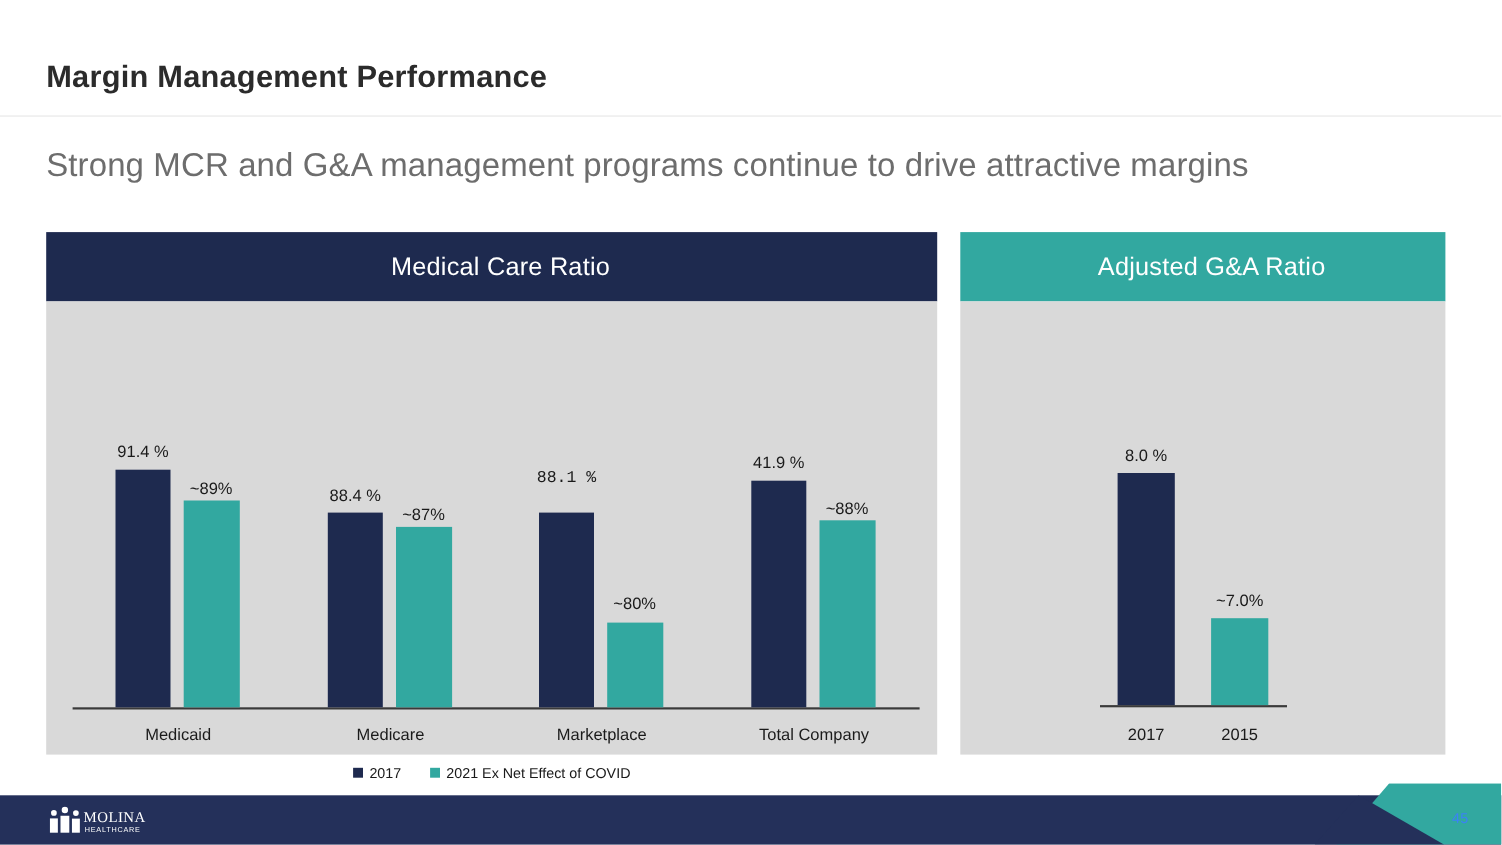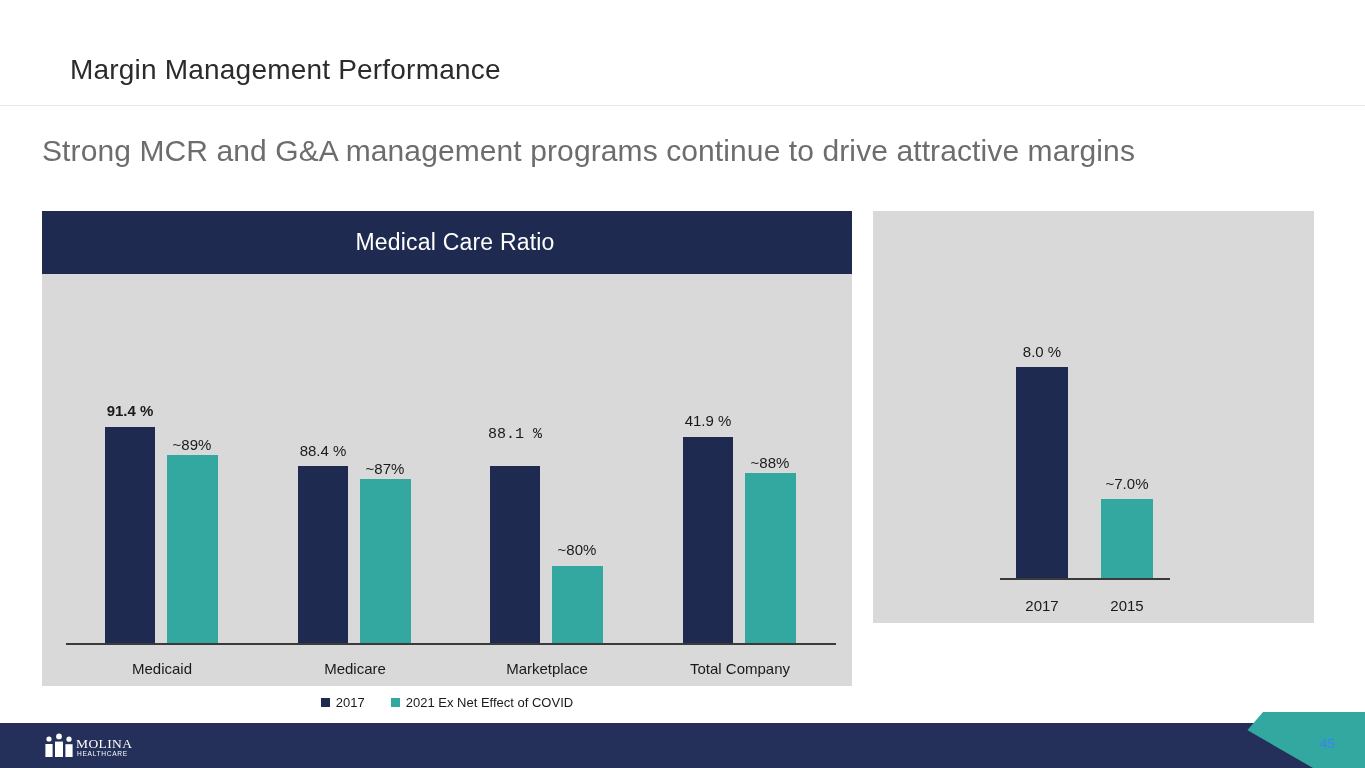--- a/index.html
+++ b/index.html
@@ -7,22 +7,22 @@
   body {
     font-family:"Liberation Sans", sans-serif;
     background:#ffffff;
     position:relative;
     overflow:hidden;
   }
 
   
   #slide-title {
     position:absolute; left:42px; top:54px;
-    font-size:28px; font-weight:400; color:#2b2b2b;
-    letter-spacing:0.2px; white-space:nowrap;margin-left:28px;
+    font-size:28px; font-weight:700; color:#2b2b2b;
+    letter-spacing:0.2px; white-space:nowrap;
   }
   #title-rule {
     position:absolute; left:0; top:105px; width:1365px; height:1px;
     background:#e6e6e6;
   }
   #slide-subtitle {
     position:absolute; left:42px; top:134px;
     font-size:30px; font-weight:400; color:#6d6d6d;
     letter-spacing:0.1px; white-space:nowrap;
   }
@@ -100,21 +100,21 @@
 <div id="slide-subtitle">Strong MCR and G&amp;A management programs continue to drive attractive margins</div>
 
 <div class="panel" id="panel-mcr">
   <div class="panel-header">Medical Care Ratio</div>
   <div class="panel-body">
     <div class="plot">
 
       <div class="axis-line" style="left:24px; top:369px; width:770px;"></div>
 
       <div class="bar s2017" style="left:63px; top:153px; width:50px; height:216px;"></div>
-      <div class="bar-label" style="left:38px; top:128px; width:100px;font-weight:bold;">91.4 %</div>
+      <div class="bar-label" style="left:38px; top:128px; width:100px;">91.4 %</div>
 
       <div class="bar s2021" style="left:125px; top:181px; width:51px; height:188px;"></div>
       <div class="bar-label" style="left:100px; top:162px; width:100px;">~89%</div>
 
       <div class="cat-label" style="left:70px; top:386px; width:100px;">Medicaid</div>
 
       <div class="bar s2017" style="left:256px; top:192px; width:50px; height:177px;"></div>
       <div class="bar-label" style="left:231px; top:168px; width:100px;">88.4 %</div>
 
       <div class="bar s2021" style="left:318px; top:205px; width:51px; height:164px;"></div>
@@ -147,20 +147,21 @@
           <span class="legend-swatch s2021"></span>
           <span class="legend-text">2021 Ex Net Effect of COVID</span>
         </div>
       </div>
 
     </div>
   </div>
 </div>
 
 <div class="panel" id="panel-gna">
+  <div class="panel-header">Adjusted G&amp;A Ratio</div>
   <div class="panel-body">
     <div class="plot">
 
       <div class="axis-line" style="left:127px; top:367px; width:170px;"></div>
 
       <div class="bar s2017" style="left:143px; top:156px; width:52px; height:211px;"></div>
       <div class="bar-label" style="left:119px; top:132px; width:100px;">8.0 %</div>
 
       <div class="bar s2021" style="left:228px; top:288px; width:52px; height:79px;"></div>
       <div class="bar-label" style="left:204px; top:264px; width:100px;">~7.0%</div>

